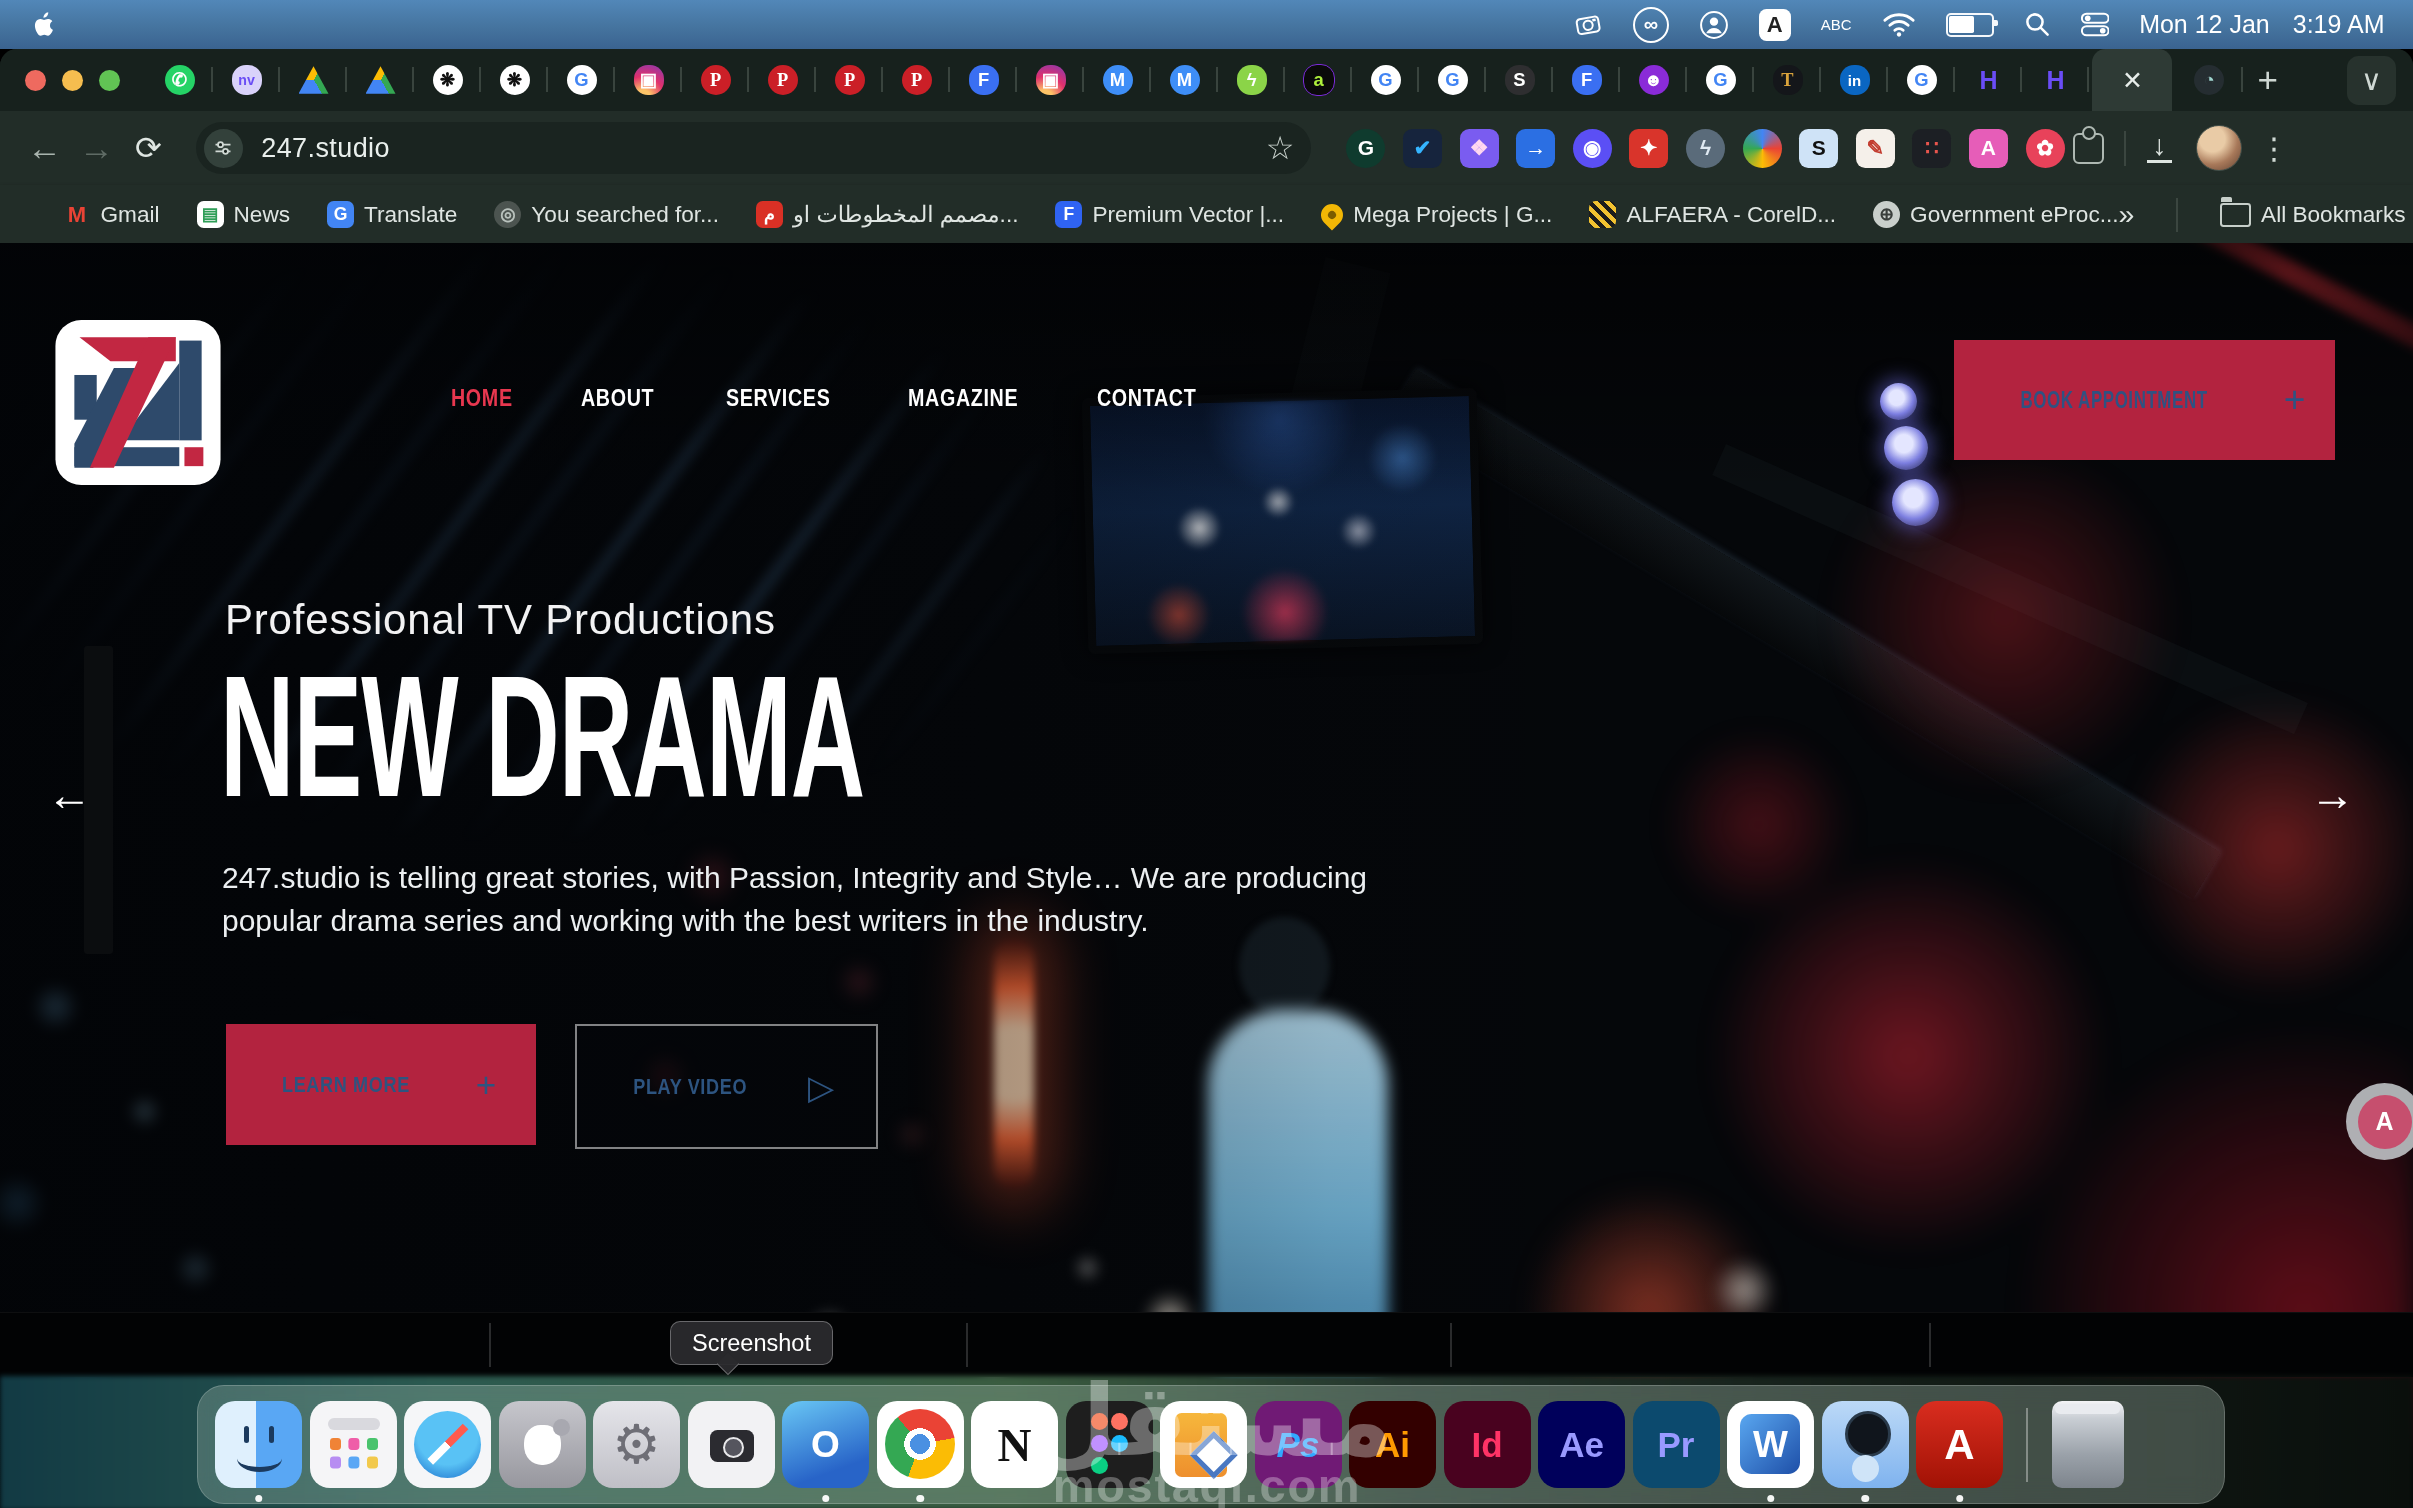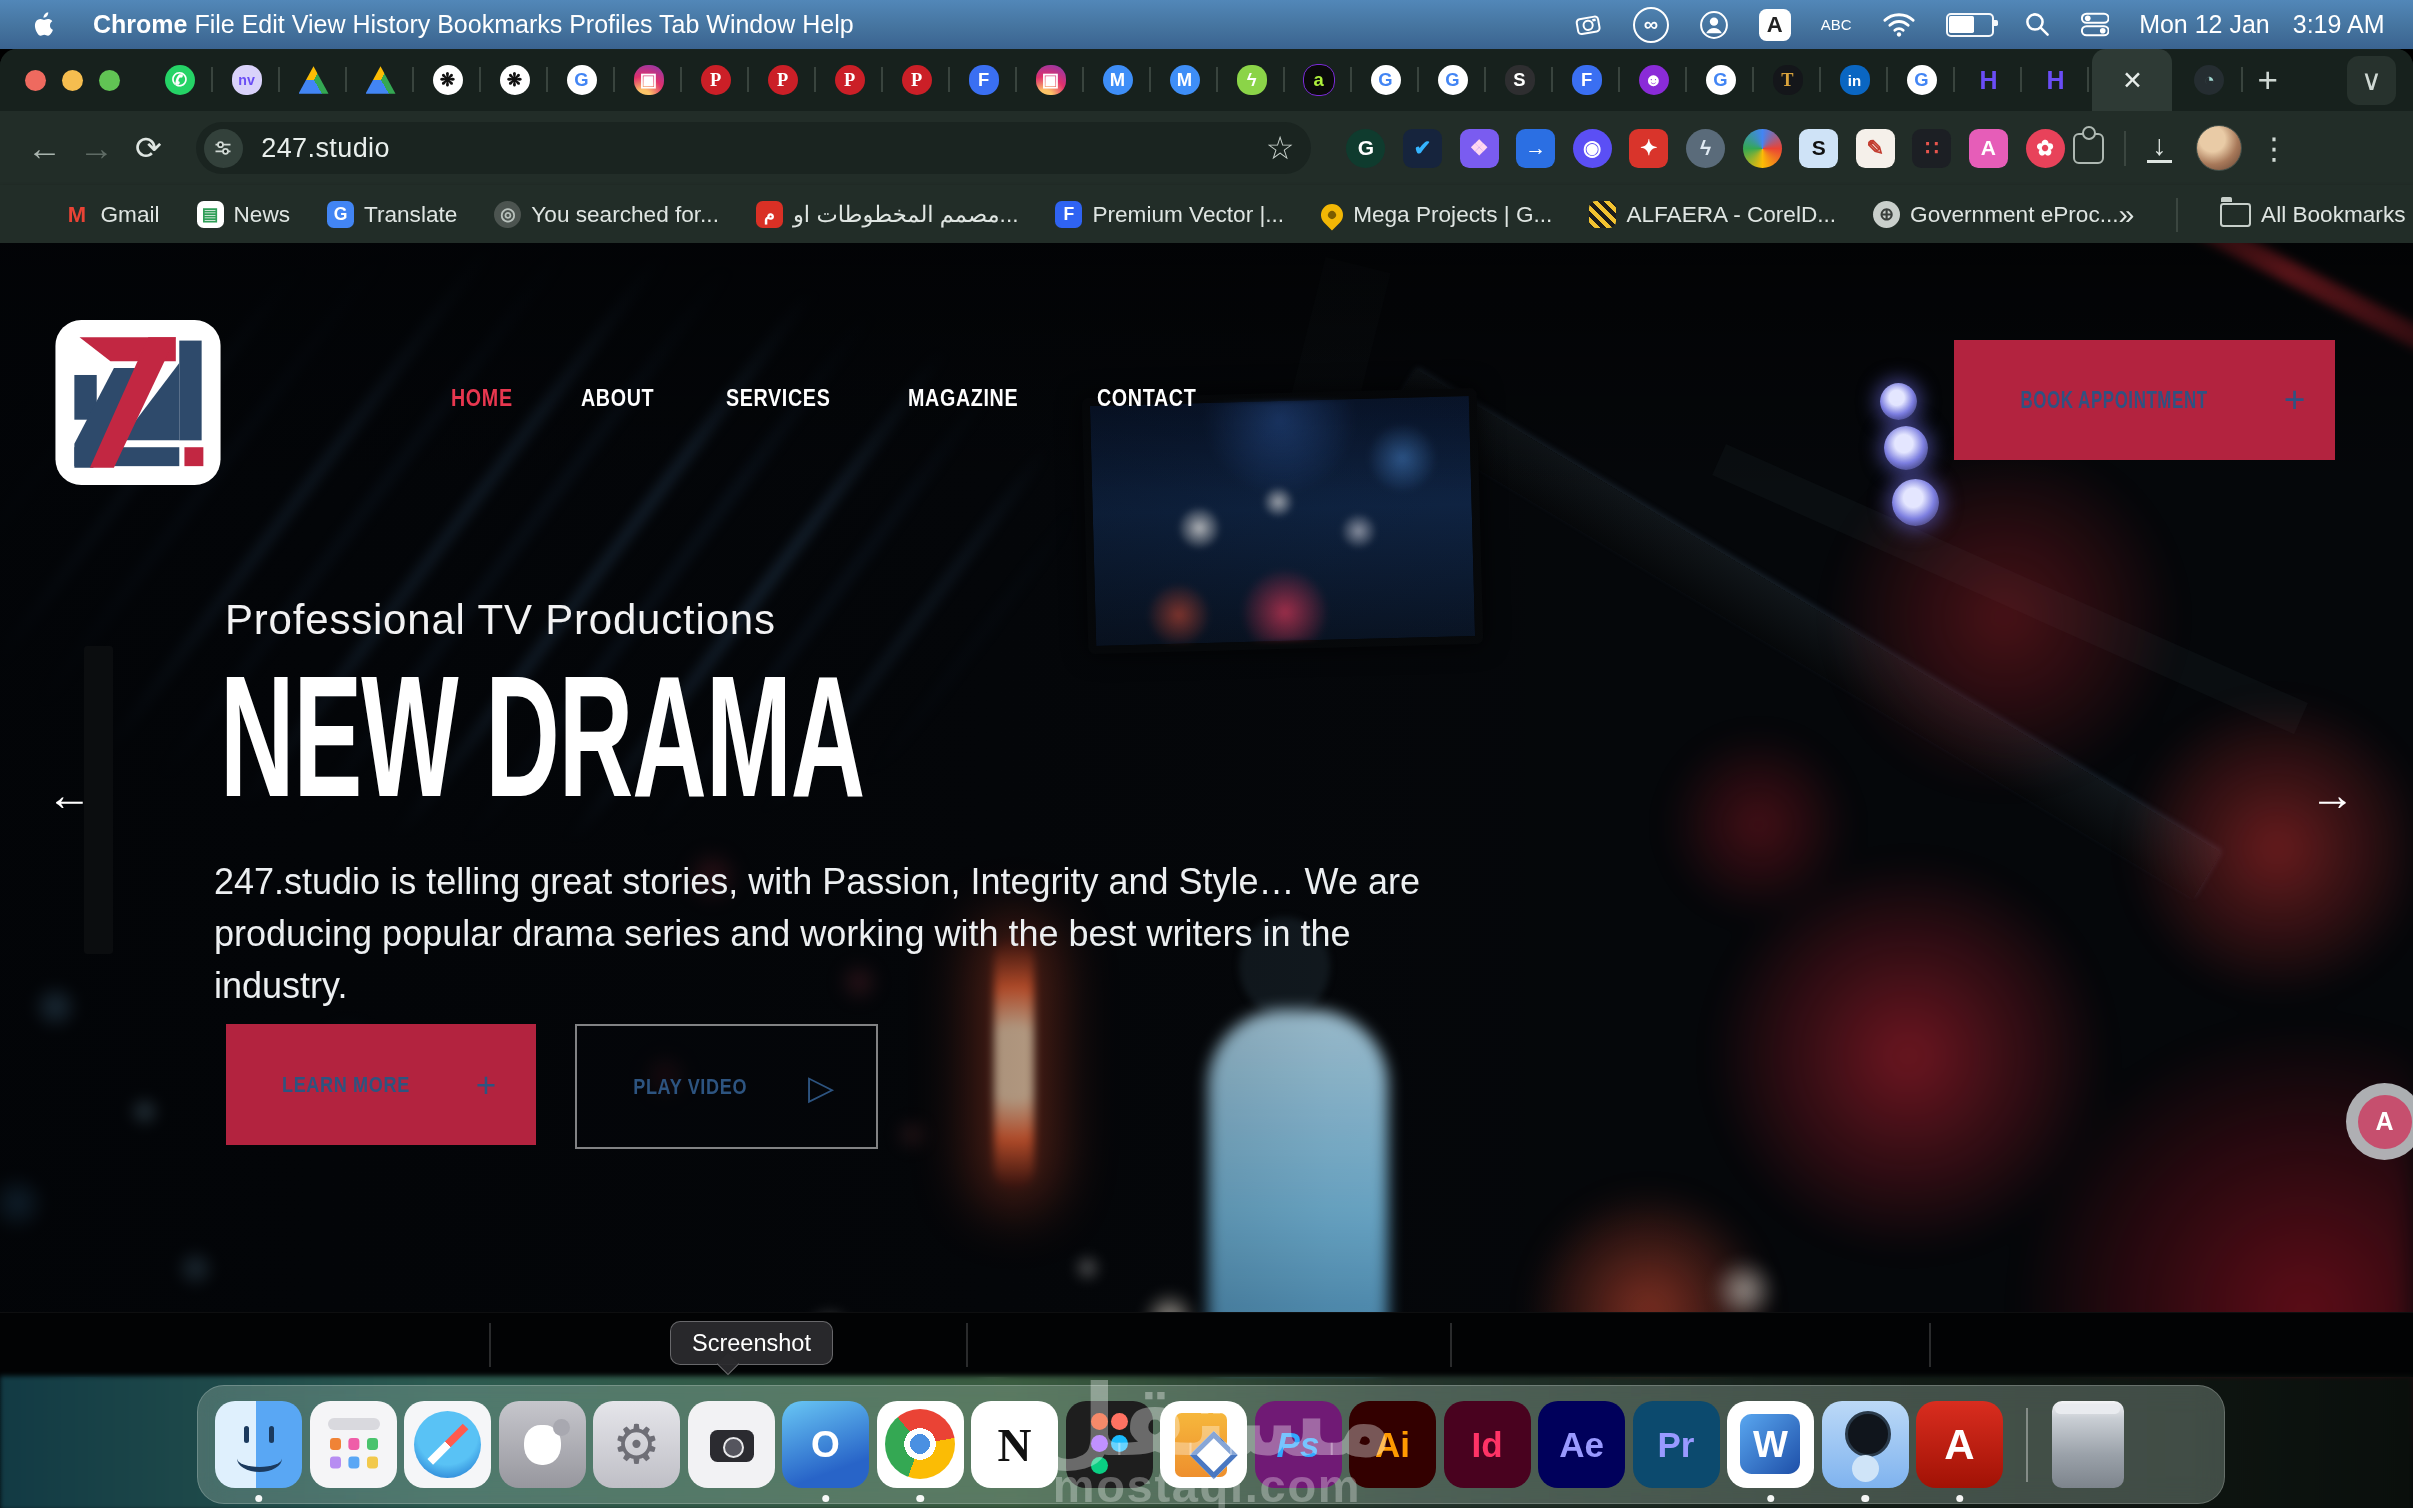--- a/index.html
+++ b/index.html
@@ -153,21 +153,21 @@
   .navitem{font-size:24px;font-weight:700;color:#fff;letter-spacing:0.8px;transform:scaleX(.82);transform-origin:left center;}
   .navitem[data-active="true"]{color:#e8374f;}
   #book-btn{position:absolute;left:1954px;top:97px;width:381px;height:120px;background:#b3233f;
     display:flex;align-items:center;justify-content:center;gap:40px;}
   #book-btn .lbl{font-size:23.5px;font-weight:700;color:#2f5282;letter-spacing:0.8px;transform:scaleX(.72);}
   #book-btn .plus{font-size:37px;color:#2f5282;font-weight:400;}
   
   #kicker{position:absolute;left:225px;top:353px;font-size:42px;color:#f2f2f3;letter-spacing:0.8px;}
   #hero-title{position:absolute;left:220px;top:412px;font-size:172px;font-weight:700;color:#fff;
     line-height:.95;letter-spacing:-1.7px;transform:scaleX(.6);transform-origin:left top;white-space:nowrap;}
-  #hero-body{position:absolute;left:214px;top:613px;width:1249px;font-size:36px;line-height:1.44;color:#eceff1;}
+  #hero-body{position:absolute;left:222px;top:613px;width:1249px;font-size:30px;line-height:1.44;color:#eceff1;}
   #learn-btn{position:absolute;left:226px;top:781px;width:310px;height:121px;background:#b3233f;
     display:flex;align-items:center;justify-content:center;gap:50px;}
   #learn-btn .lbl{font-size:22.6px;font-weight:700;color:#2d5480;letter-spacing:0.8px;transform:scaleX(.8);}
   #learn-btn .plus{font-size:35px;color:#2d5480;}
   #play-btn{position:absolute;left:575px;top:781px;width:299px;height:121px;border:2.5px solid rgba(255,255,255,.5);
     background:rgba(5,8,12,.25);display:flex;align-items:center;justify-content:center;gap:47px;}
   #play-btn .lbl{font-size:22.6px;font-weight:700;color:#2d5480;letter-spacing:0.8px;transform:scaleX(.8);}
   #play-btn .tri{font-size:34px;color:#2d5480;}
   .slider-arrow{position:absolute;top:526px;font-size:45px;color:#fff;}
   #arrow-left{left:47px;}#arrow-right{left:2310px;}
@@ -258,43 +258,20 @@
 </head>
 <body>
 
 <div id="menubar">
   <div class="left">
     <span class="mb-ic">
       <svg width="22" height="27" viewBox="0 0 24 28">
           <path fill="#fff" d="M16.4 4.8c.9-1.1 1.5-2.6 1.3-4.1-1.3.1-2.9.9-3.8 2-.8 1-1.6 2.5-1.4 4 1.5.1 3-.8 3.9-1.9zM19.6 14.9c0-3 2.5-4.4 2.6-4.5-1.4-2.1-3.6-2.4-4.4-2.4-1.9-.2-3.6 1.1-4.6 1.1-1 0-2.4-1.1-4-1-2 0-3.9 1.2-5 3-2.1 3.7-.5 9.1 1.5 12.1 1 1.5 2.2 3.1 3.8 3 1.5-.1 2.1-1 3.9-1s2.3 1 4 1 2.7-1.5 3.7-2.9c1.2-1.7 1.6-3.3 1.7-3.4-.1-.1-3.2-1.3-3.2-5z"></path>
         </svg>
     </span>
-    <div id="menu-items">
-      
-    
-        <span class="menu-item" style="font-weight: 700;">Chrome</span>
-      
-        <span class="menu-item">File</span>
-      
-        <span class="menu-item">Edit</span>
-      
-        <span class="menu-item">View</span>
-      
-        <span class="menu-item">History</span>
-      
-        <span class="menu-item">Bookmarks</span>
-      
-        <span class="menu-item">Profiles</span>
-      
-        <span class="menu-item">Tab</span>
-      
-        <span class="menu-item">Window</span>
-      
-        <span class="menu-item">Help</span>
-      </div>
   </div>
   <div class="right">
     <span class="mb-ic">
       <svg width="30" height="27" viewBox="0 0 36 32">
           <g transform="rotate(-10 18 16)">
             <rect x="5" y="8" width="26" height="18" rx="4" fill="none" stroke="#fff" stroke-width="2.4"></rect>
             <circle cx="18" cy="17" r="5.5" fill="none" stroke="#fff" stroke-width="2.4"></circle>
             <rect x="24" y="10.5" width="4" height="3" fill="#fff"></rect>
           </g>
         </svg>

